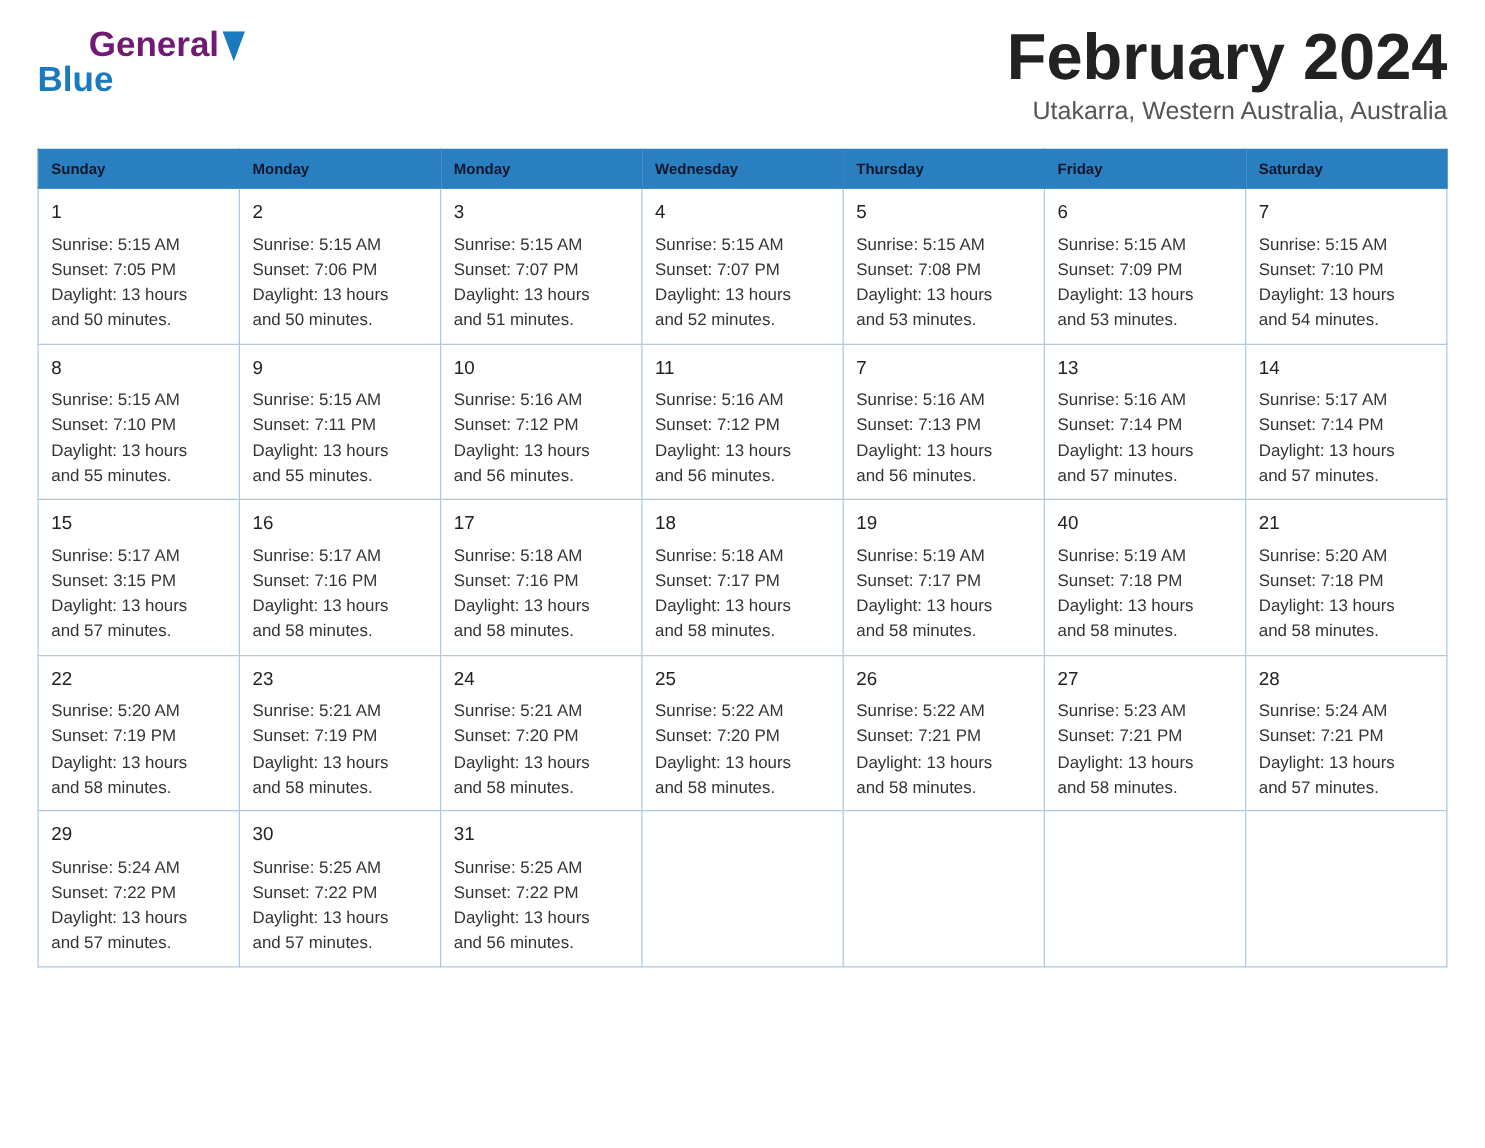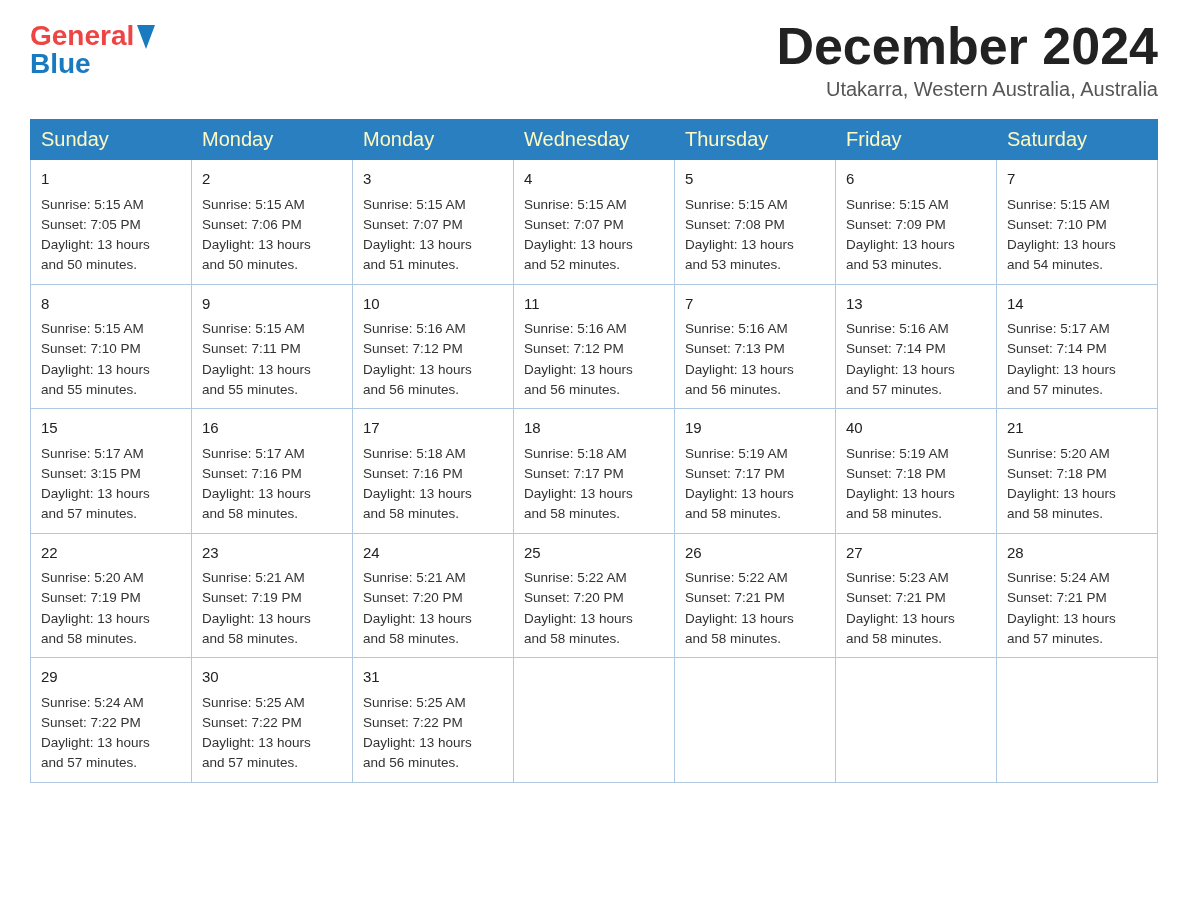--- a/index.html
+++ b/index.html
@@ -30,23 +30,23 @@
       color: #555;
       margin-top: 6px;
     }
     .calendar {
       width: 100%;
       border-collapse: collapse;
       border: 1px solid #2a7fc1;
     }
     .calendar th {
       background-color: #2a7fc1;
-      color: #fef9c3;
-      font-size: 20px;
-      font-weight: normal;
+      color: #0f172a;
+      font-size: 12px;
+      font-weight: bold;
       padding: 8px 10px;
       text-align: left;
       border: 1px solid #2a7fc1;
     }
     .calendar td {
       vertical-align: top;
       padding: 8px 10px;
       border: 1px solid #b0c8e0;
       width: calc(100% / 7);
       font-size: 13.5px;
@@ -75,21 +75,22 @@
       flex-direction: column;
       align-items: flex-start;
     }
     .logo-line1 {
       display: flex;
       align-items: center;
     }
     .logo-line1 span.gen {
       font-size: 28px;
       font-weight: bold;
-      color: #ef4444;
+      color: #701a75;
+      margin-left: 41px;
     }
     .logo-arrow {
       display: inline-block;
       margin-left: 3px;
       margin-top: 2px;
     }
     .logo-arrow svg {
       display: block;
     }
     .logo-line2 {
@@ -109,21 +110,21 @@
       <span class="gen">General</span>
       <span class="logo-arrow">
         <svg width="18" height="24" viewBox="0 0 18 24">
           <polygon points="0,0 18,0 9,24" fill="#1a7abf"></polygon>
         </svg>
       </span>
     </div>
     <div class="logo-line2">Blue</div>
   </div>
   <div class="title-area">
-    <div class="month-title">December 2024</div>
+    <div class="month-title">February 2024</div>
     <div class="subtitle">Utakarra, Western Australia, Australia</div>
   </div>
 </div>
 
 <table class="calendar">
   <thead>
     <tr>
       <th>Sunday</th>
       <th>Monday</th>
       <th>Monday</th>

